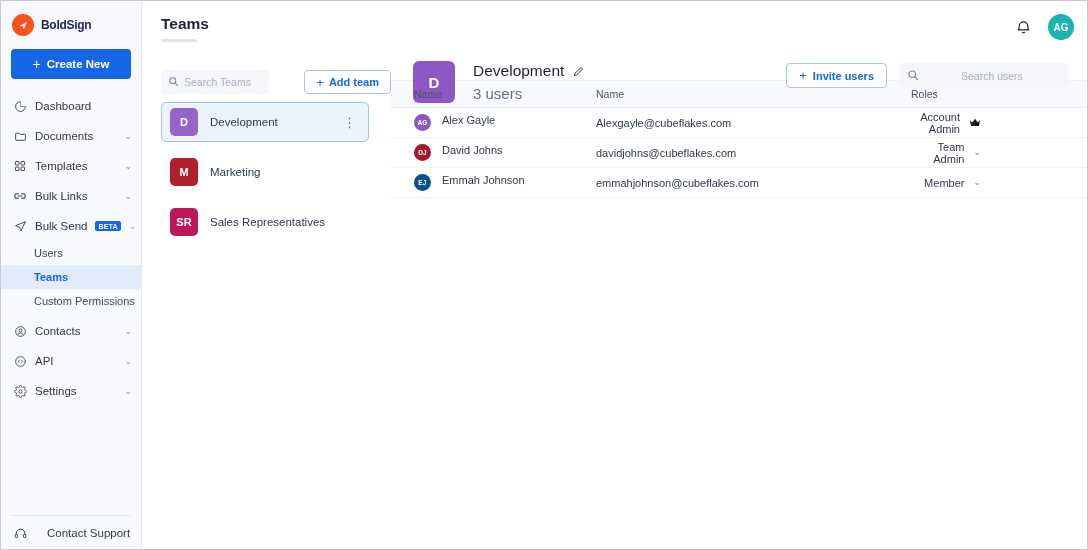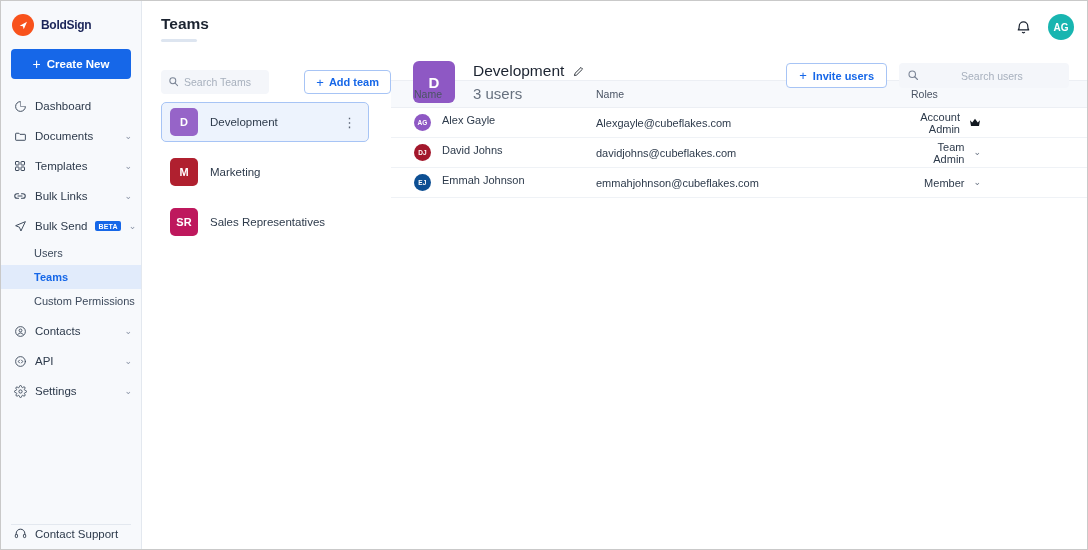--- a/index.html
+++ b/index.html
@@ -114,24 +114,24 @@
   }
   .subnav-item.selected {
     background: #e1ebfb;
     color: #1667e8;
     font-weight: bold;
   }
   .sidebar-bottom {
     margin-top: auto;
     border-top: 1px solid #e3e8ef;
     margin-left: 10px; margin-right: 10px;
-    padding: 2px 0 9px 2px;
-    display: flex;
-    align-items: center;
-    gap: 8px;
+    padding: 11px 0 9px 2px;
+    display: flex;
+    align-items: flex-start;
+    gap: 20px;
     cursor: pointer;
   }
   .sidebar-bottom .lbl { font-size: 11.5px; color: #2d3a4b; }
 
   
   .teams-panel {
     width: 249px;
     flex: 0 0 249px;
     position: relative;
     padding: 0;

